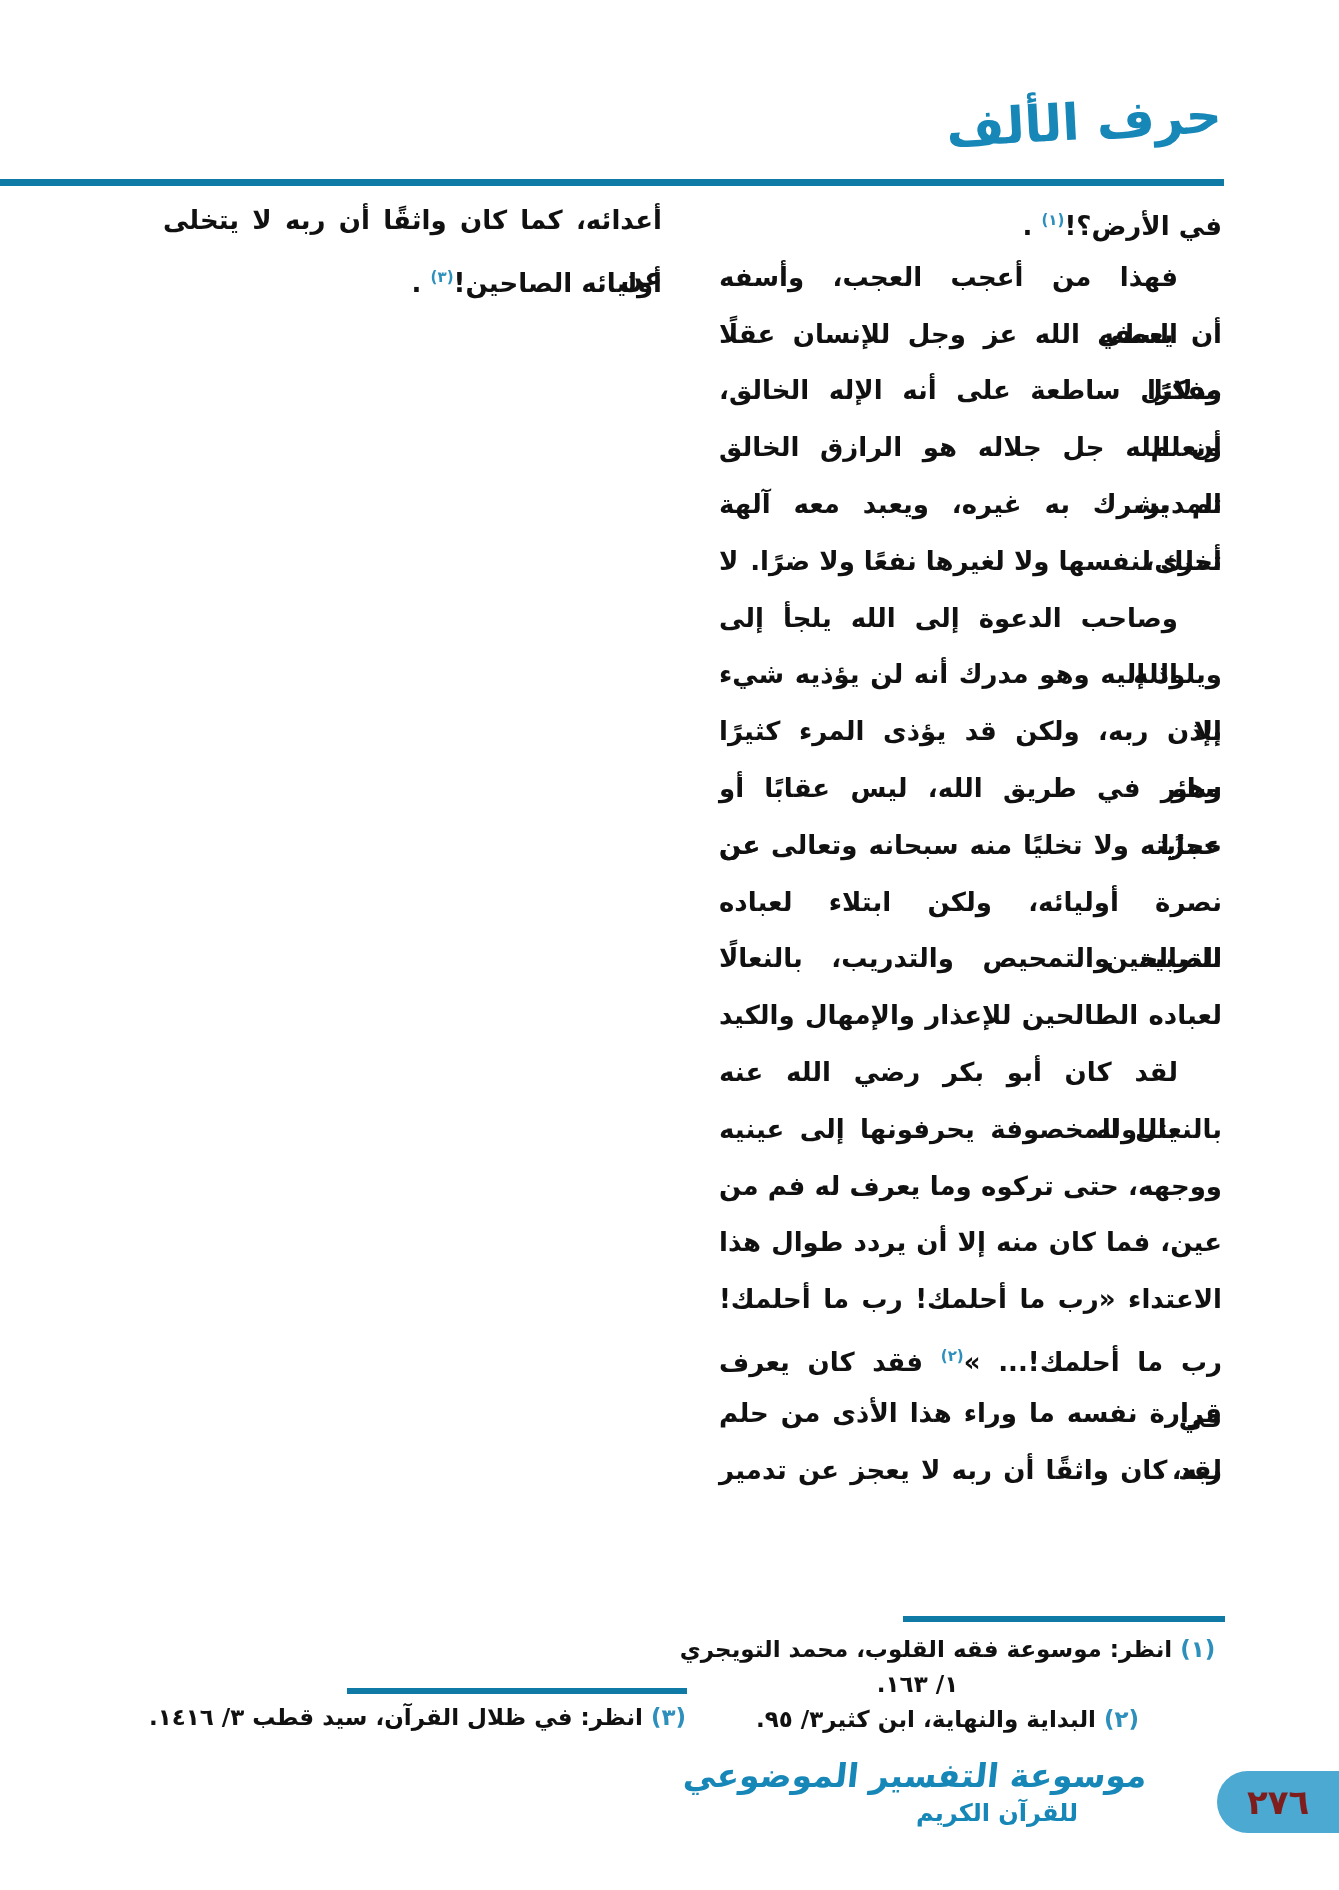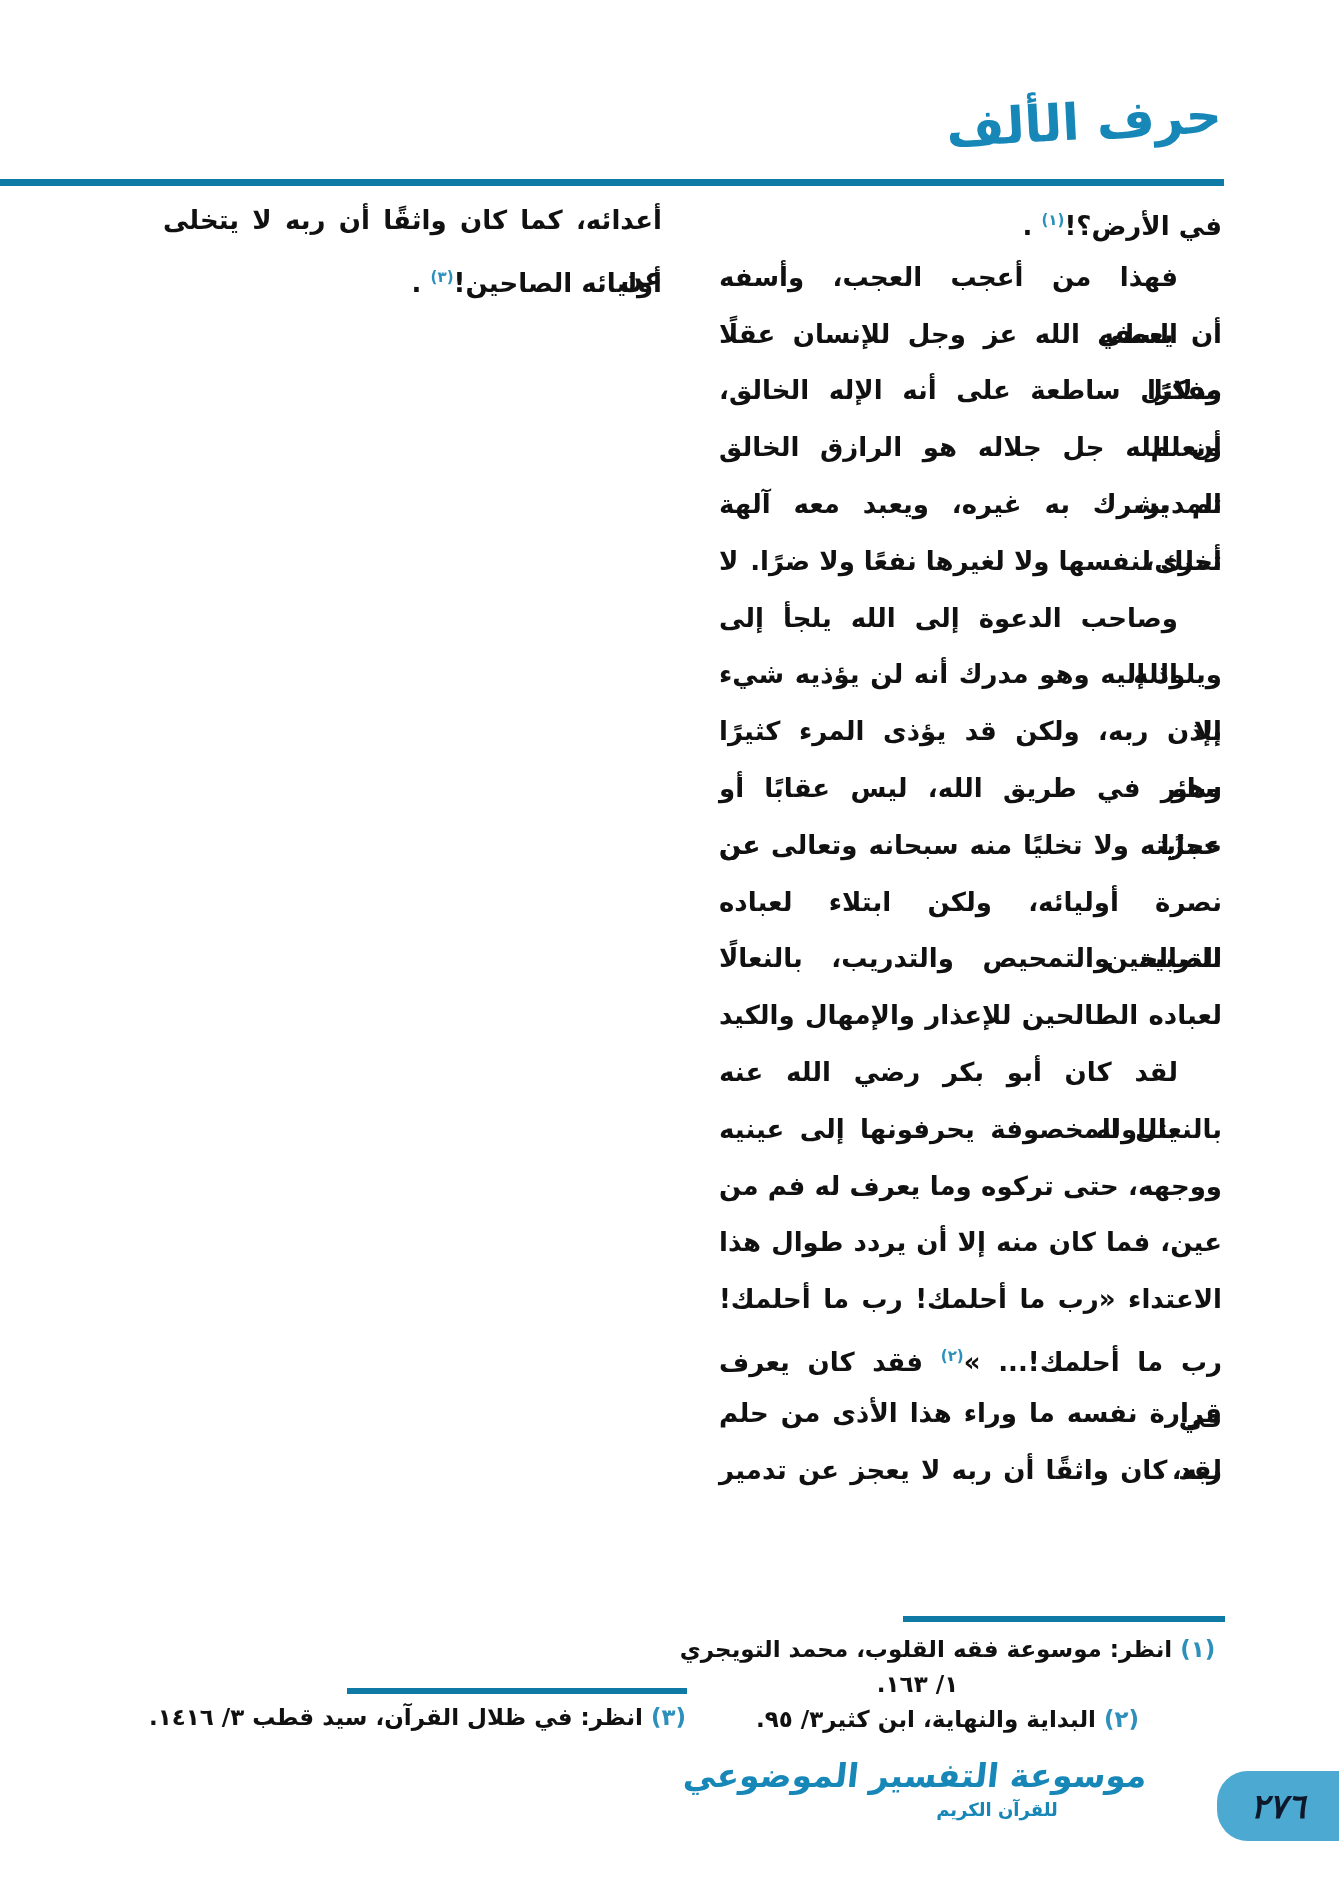--- a/index.html
+++ b/index.html
@@ -36,26 +36,26 @@
   .footnotes-left{top:1700px;right:649px;width:545px;}
   .fn-line{text-align:center;}
   .fn-line.cont{padding-right:60px;}
   .fn-marker{color:#2d8fbb;}
   
   .footer-logo{
     position:absolute;top:1756px;right:192px;width:300px;
     text-align:center;color:#1787b8;
   }
   .logo-main{font-size:33px;font-weight:bold;transform:skewX(-6deg);letter-spacing:-1px;white-space:nowrap;}
-  .logo-sub{font-size:18px;font-weight:bold;margin-top:4px;}
+  .logo-sub{font-size:24px;font-weight:bold;margin-top:4px;}
   .page-badge{
-    position:absolute;top:1771px;right:0;width:122px;height:70px;
+    position:absolute;top:1771px;right:0;width:122px;height:62px;
     background:#4ba9d2;border-radius:31px 0 0 31px;
-    color:#0f172a;display:flex;align-items:center;justify-content:center;
-    font-size:34px;font-weight:bold;font-style:italic;
+    color:#7f1d1d;display:flex;align-items:center;justify-content:center;
+    font-size:34px;font-weight:bold;
   }
 </style>
 </head>
 <body>
 
 <div class="page">
 
   <div class="header-title">حرف الألف</div>
   <div class="header-rule"></div>
 

